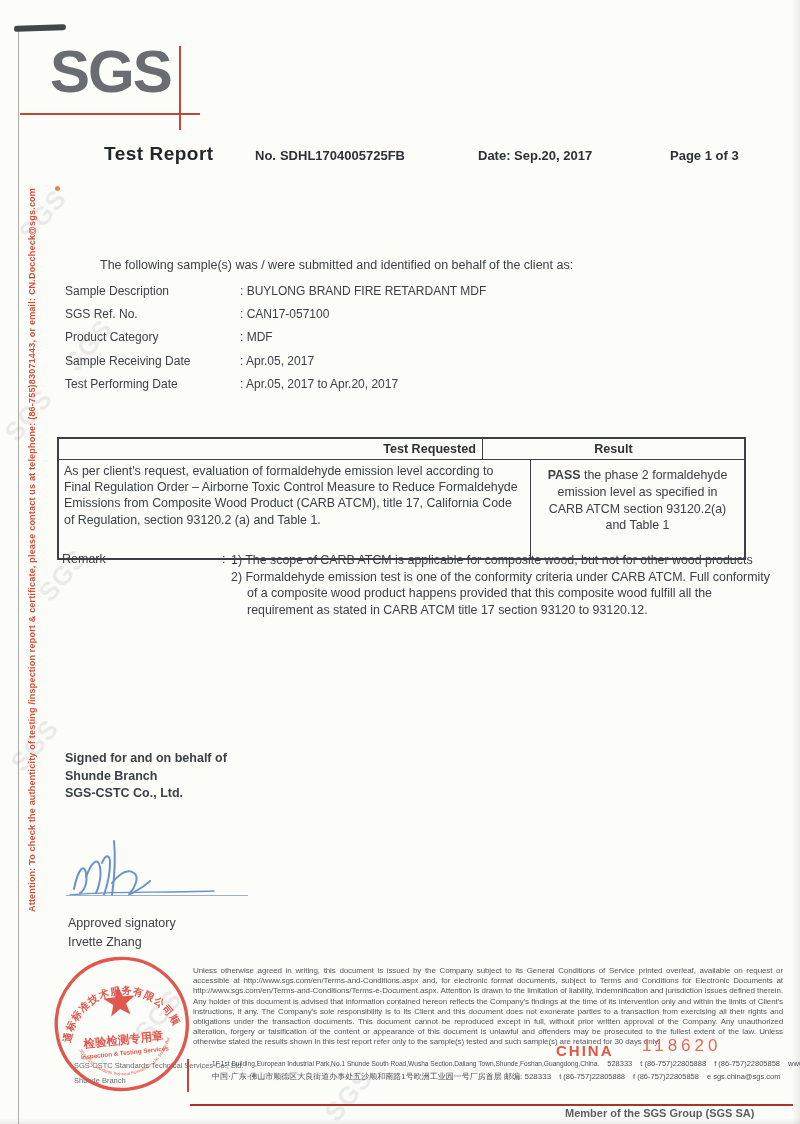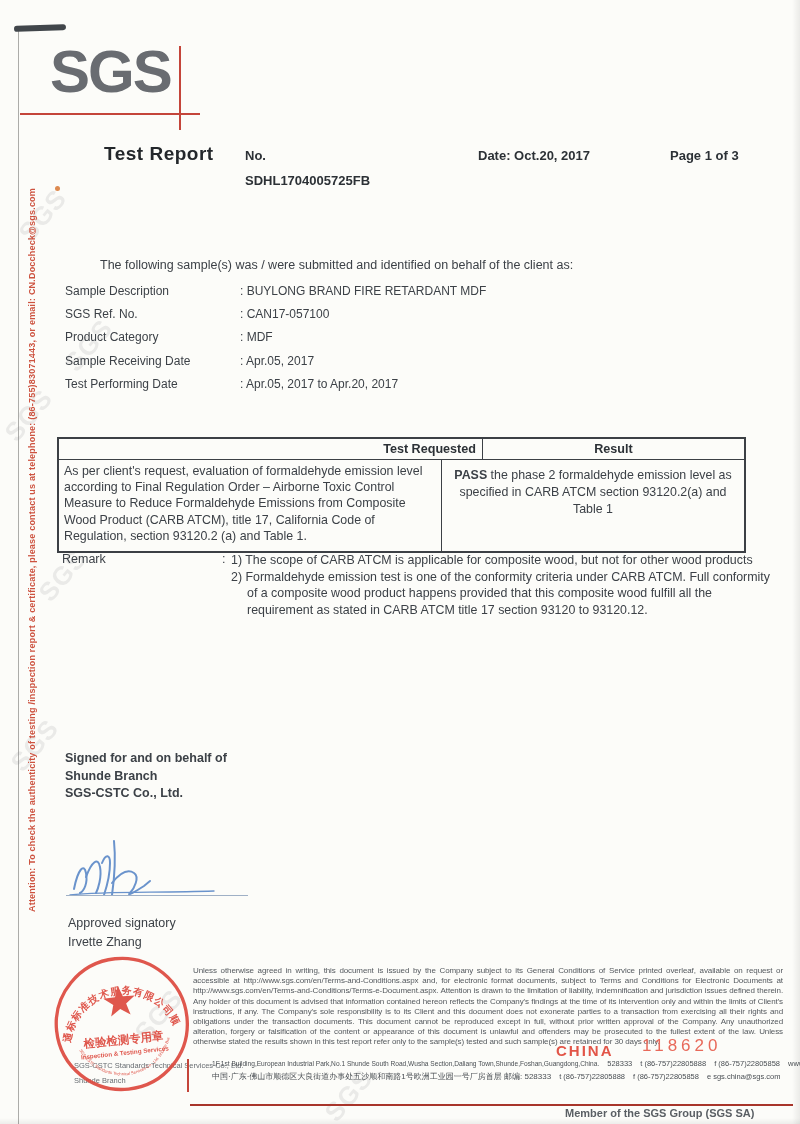--- a/index.html
+++ b/index.html
@@ -19,38 +19,38 @@
   
   .sidebar-text {
     left:27px; top:912px; width:800px; transform:rotate(-90deg); transform-origin:0 0;
     font-size:9px; font-weight:bold; color:#cd5340; letter-spacing:.2px; white-space:nowrap;
   }
   
   .logo { left:50px; top:42px; font-size:60px; font-weight:bold; color:#696c71; letter-spacing:-2px; line-height:1; }
   .reg-vline { left:179px; top:46px; width:2px; height:84px; background:#c4453a; }
   .reg-hline { left:20px; top:113px; width:180px; height:2px; background:#c4453a; }
   .doc-title { left:104px; top:143px; font-size:19px; font-weight:bold; color:#23272b; letter-spacing:.5px; }
-  .report-no { left:245px; top:148px; font-size:13px; font-weight:bold; color:#2c3136; display:flex; gap:10px;flex-direction:column; }
+  .report-no { left:255px; top:148px; font-size:13px; font-weight:bold; color:#2c3136; display:flex; gap:4px; }
   .hdr-date { left:478px; top:148px; font-size:13px; font-weight:bold; color:#2c3136; }
   .hdr-page { left:670px; top:148px; font-size:13px; font-weight:bold; color:#2c3136; }
   
   .client { left:62px; top:179px; font-size:13px; line-height:18px; color:#3c4147; }
   .client-dot { left:55px; top:186px; width:5px; height:5px; border-radius:50%; background:#dd8a50; }
   .intro { left:62px; top:258px; font-size:12.5px;margin-left:38px; }
   
   .sample { left:65px; top:284px; font-size:12px; }
   .sample-row { display:flex; height:23.2px; align-items:flex-start; }
   .sample-label { width:175px; flex:none; }
   
   .rtable { left:57px; top:437px; width:689px; border:2px solid #3c4045; }
   .rtable .hdr { display:flex; border-bottom:1.5px solid #3c4045; font-weight:bold; font-size:12.6px; color:#2c3136; }
   .rtable .hdr .c1 { width:424px; flex:none; padding:3px 6px; border-right:1.5px solid #3c4045;text-align:right; }
   .rtable .hdr .c2 { flex:1; text-align:center; padding:3px 6px; }
   .rtable .bdy { display:flex; }
-  .rtable .bdy .c1 { width:383px; flex:none; padding:3px 8px 7px 5px; border-right:1.5px solid #3c4045; font-size:12.4px; line-height:16.2px; }
+  .rtable .bdy .c1 { width:472px; flex:none; padding:3px 8px 7px 5px; border-right:1.5px solid #3c4045; font-size:12.4px; line-height:16.2px; }
   .rtable .bdy .c2 { flex:1; display:flex; align-items:flex-start; justify-content:center; text-align:center; padding:7px 12px 24px; font-size:12.4px; line-height:16.8px; }
   .bold { font-weight:bold; }
   
   .remark-label { left:62px; top:552px; font-size:12.5px; }
   .remark-colon { left:222px; top:552px; font-size:12.5px; }
   .remark-items { left:231px; top:552px; width:548px; font-size:12.4px; line-height:16.6px; }
   .remark-items .item { text-indent:-16px; padding-left:16px; }
   
   .signed-block { left:65px; top:750px; font-size:12.5px; line-height:17.5px;font-weight:bold; }
   .sig-svg { left:66px; top:833px; }
@@ -96,21 +96,21 @@
 
   <div class="abs logo">SGS</div>
   <div class="abs reg-vline"></div>
   <div class="abs reg-hline"></div>
 
   <div class="abs doc-title">Test Report</div>
   <div class="abs report-no">
     <span>No.</span>
     <span>SDHL1704005725FB</span>
   </div>
-  <div class="abs hdr-date">Date: Oct.20, 2017</div>
+  <div class="abs hdr-date">Date: Sep.20, 2017</div>
   <div class="abs hdr-page">Page 1 of 3</div>
 
   <div class="abs client-dot"></div>
 
   <div class="abs intro">The following sample(s) was / were submitted and identified on behalf of the client as:</div>
 
   <div class="abs sample">
     <div class="sample-row">
       <span class="sample-label">Sample Description</span>
       <span>: BUYLONG BRAND FIRE RETARDANT MDF</span>

